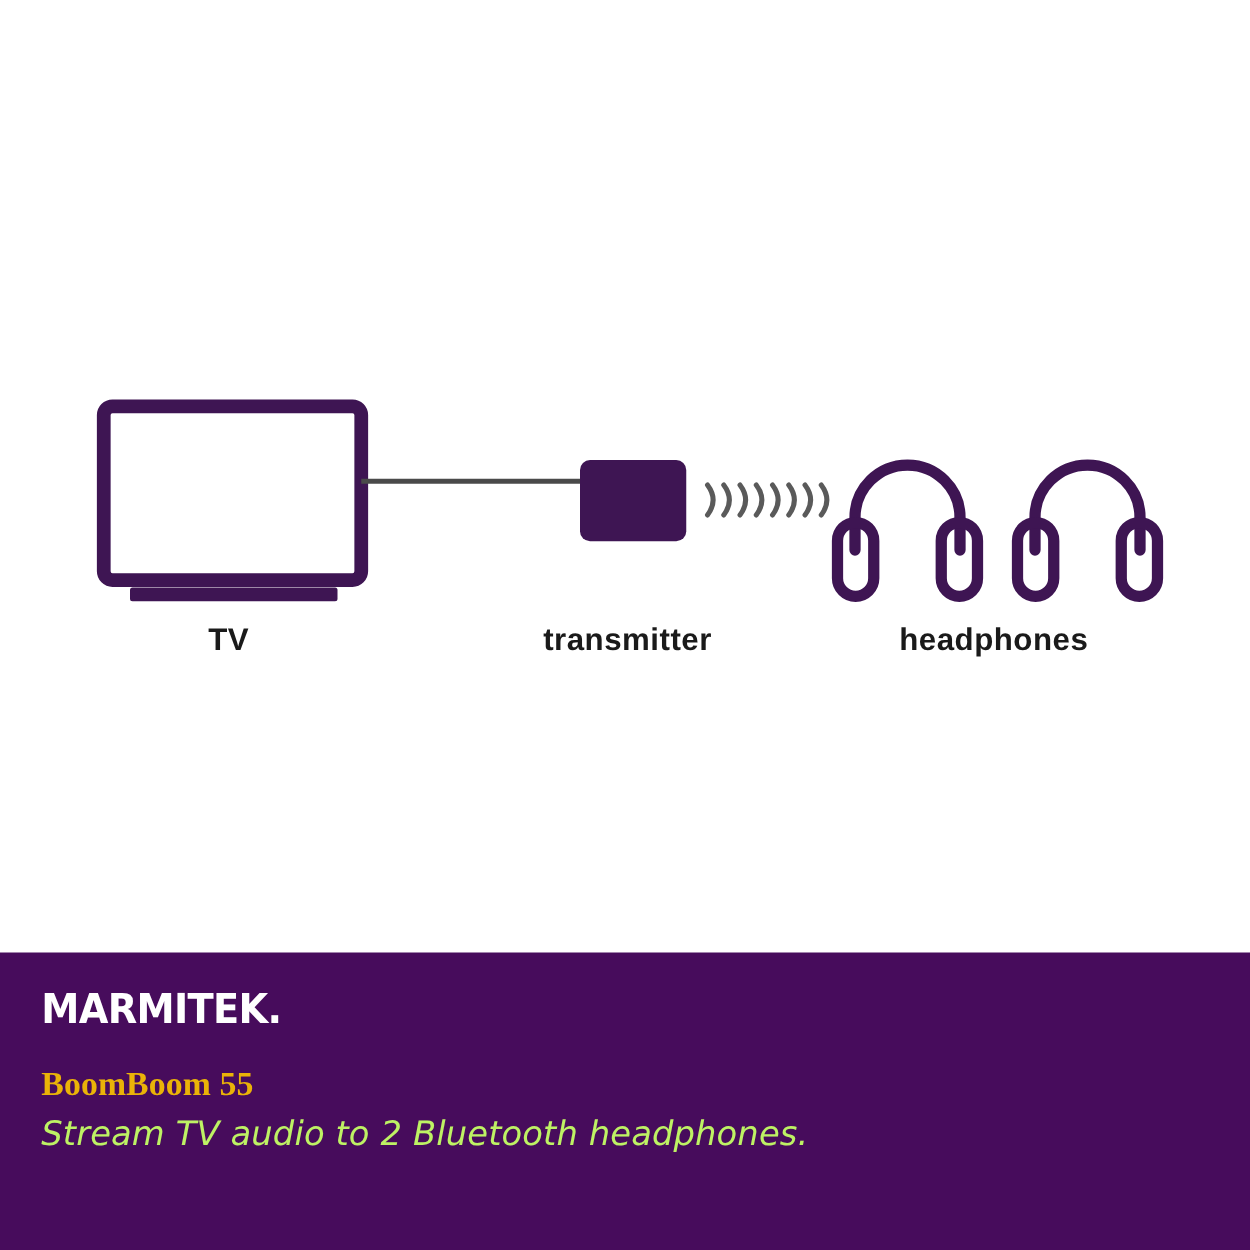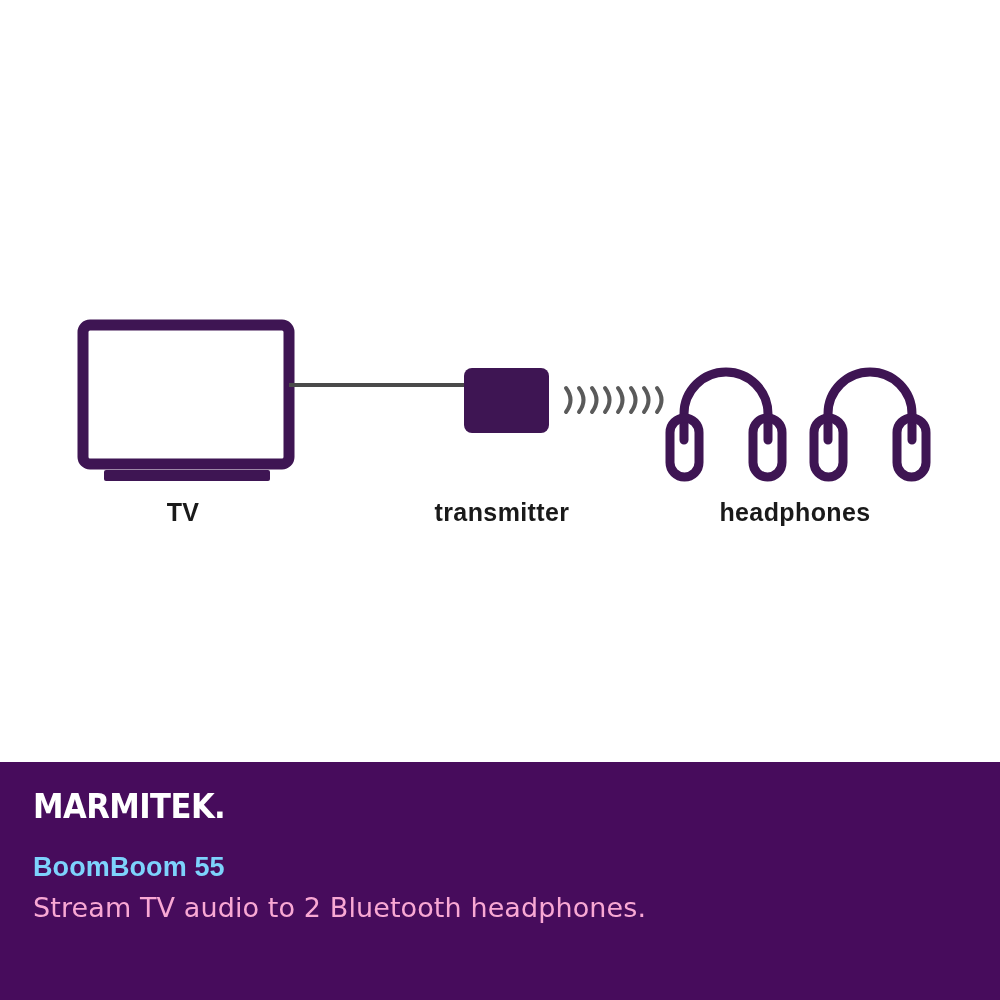--- a/index.html
+++ b/index.html
@@ -69,39 +69,40 @@
     color: #ffffff;
     letter-spacing: -0.6px;
     transform: scaleX(0.93);
     transform-origin: left center;
     line-height: 1.05;
     margin: 0 0 26px 0;
     white-space: nowrap;
   }
 
   #product-name {
-    font-family: Liberation Sans, sans-serif;
+    font-family: Liberation Serif, serif;
     font-weight: bold;
     font-size: 27px;
-    color: #7dd3fc;
+    color: #eab308;
     letter-spacing: 0.1px;
     line-height: 1.25;
     margin: 0 0 6px 0;
     white-space: nowrap;
   }
 
   #product-tagline {
     font-family: "DejaVu Sans", sans-serif;
     font-weight: normal;
     font-size: 27px;
-    color: #f9a8d4;
+    color: #bef264;
     letter-spacing: 0.1px;
     line-height: 1.3;
     margin: 0;
     white-space: nowrap;
+    font-style: italic;
   }
 </style>
 </head>
 <body>
 
 <div id="illustration">
 
   <svg class="diagram-svg" viewBox="0 0 1000 762">
 
     <g>

